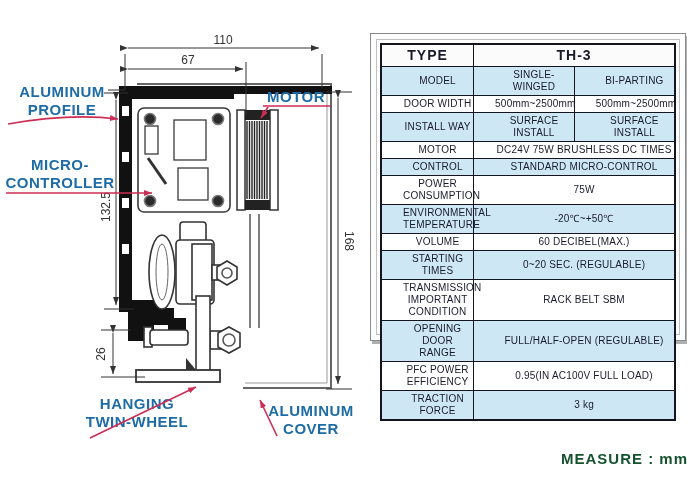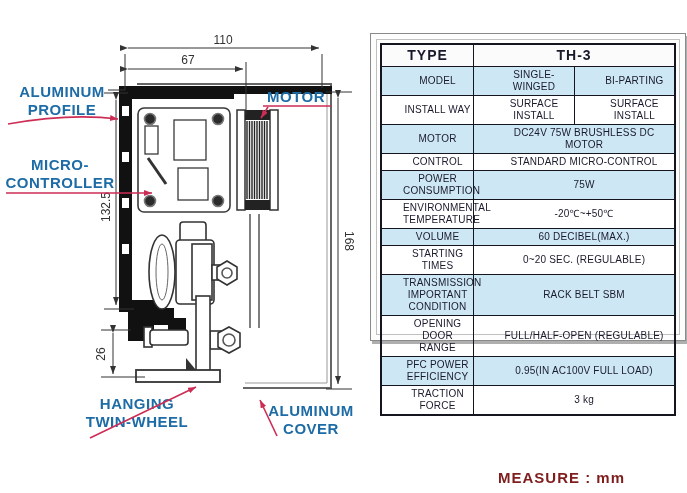--- a/index.html
+++ b/index.html
@@ -31,22 +31,22 @@
     padding:2px 1px;line-height:1.2;
   }
   table.spec th{font-size:14px;font-weight:bold;letter-spacing:1px;background:#fbfbfb;}
   table.spec td{font-size:10px;font-weight:normal;letter-spacing:.2px;padding-left:21px;}
   table.spec col.c1{width:31.5%;}
   table.spec col.c2{width:34.25%;}
   table.spec col.c3{width:34.25%;}
   table.spec tbody tr:nth-child(odd){background:#cde7f4;}
   
   .measure{
-    position:absolute;left:498px;top:469px;width:190px;text-align:left;
-    font-size:15px;font-weight:bold;color:#7f1d1d;letter-spacing:1px;
+    position:absolute;left:498px;top:450px;width:190px;text-align:right;
+    font-size:15px;font-weight:bold;color:#14532d;letter-spacing:1px;
   }
 </style>
 </head>
 <body>
 
 <svg class="diagram" width="372" height="470" viewBox="0 0 372 470">
   <defs>
     <marker id="ar" markerWidth="9" markerHeight="8" refX="8" refY="3" orient="auto" markerUnits="userSpaceOnUse">
       <path d="M0,0 L8,3 L0,6 z" fill="#333"></path>
     </marker>
@@ -184,27 +184,32 @@
           <th colspan="2">TH-3</th>
         </tr>
       </thead>
       <tbody>
         <tr>
             <td>MODEL</td>
             <td>SINGLE-WINGED</td>
             <td>BI-PARTING</td>
           </tr>
         <tr>
+            <td>DOOR WIDTH</td>
+            <td>500mm~2500mm</td>
+            <td>500mm~2500mm</td>
+          </tr>
+        <tr>
             <td>INSTALL WAY</td>
             <td>SURFACE INSTALL</td>
             <td>SURFACE INSTALL</td>
           </tr>
         <tr>
             <td>MOTOR</td>
-            <td colspan="2">DC24V 75W BRUSHLESS DC MOTOR</td>
+            <td colspan="2">DC24V 75W BRUSHLESS DC TIMES</td>
           </tr>
         <tr>
             <td>CONTROL</td>
             <td colspan="2">STANDARD MICRO-CONTROL</td>
           </tr>
         <tr>
             <td>POWER CONSUMPTION</td>
             <td colspan="2">75W</td>
           </tr>
         <tr>

